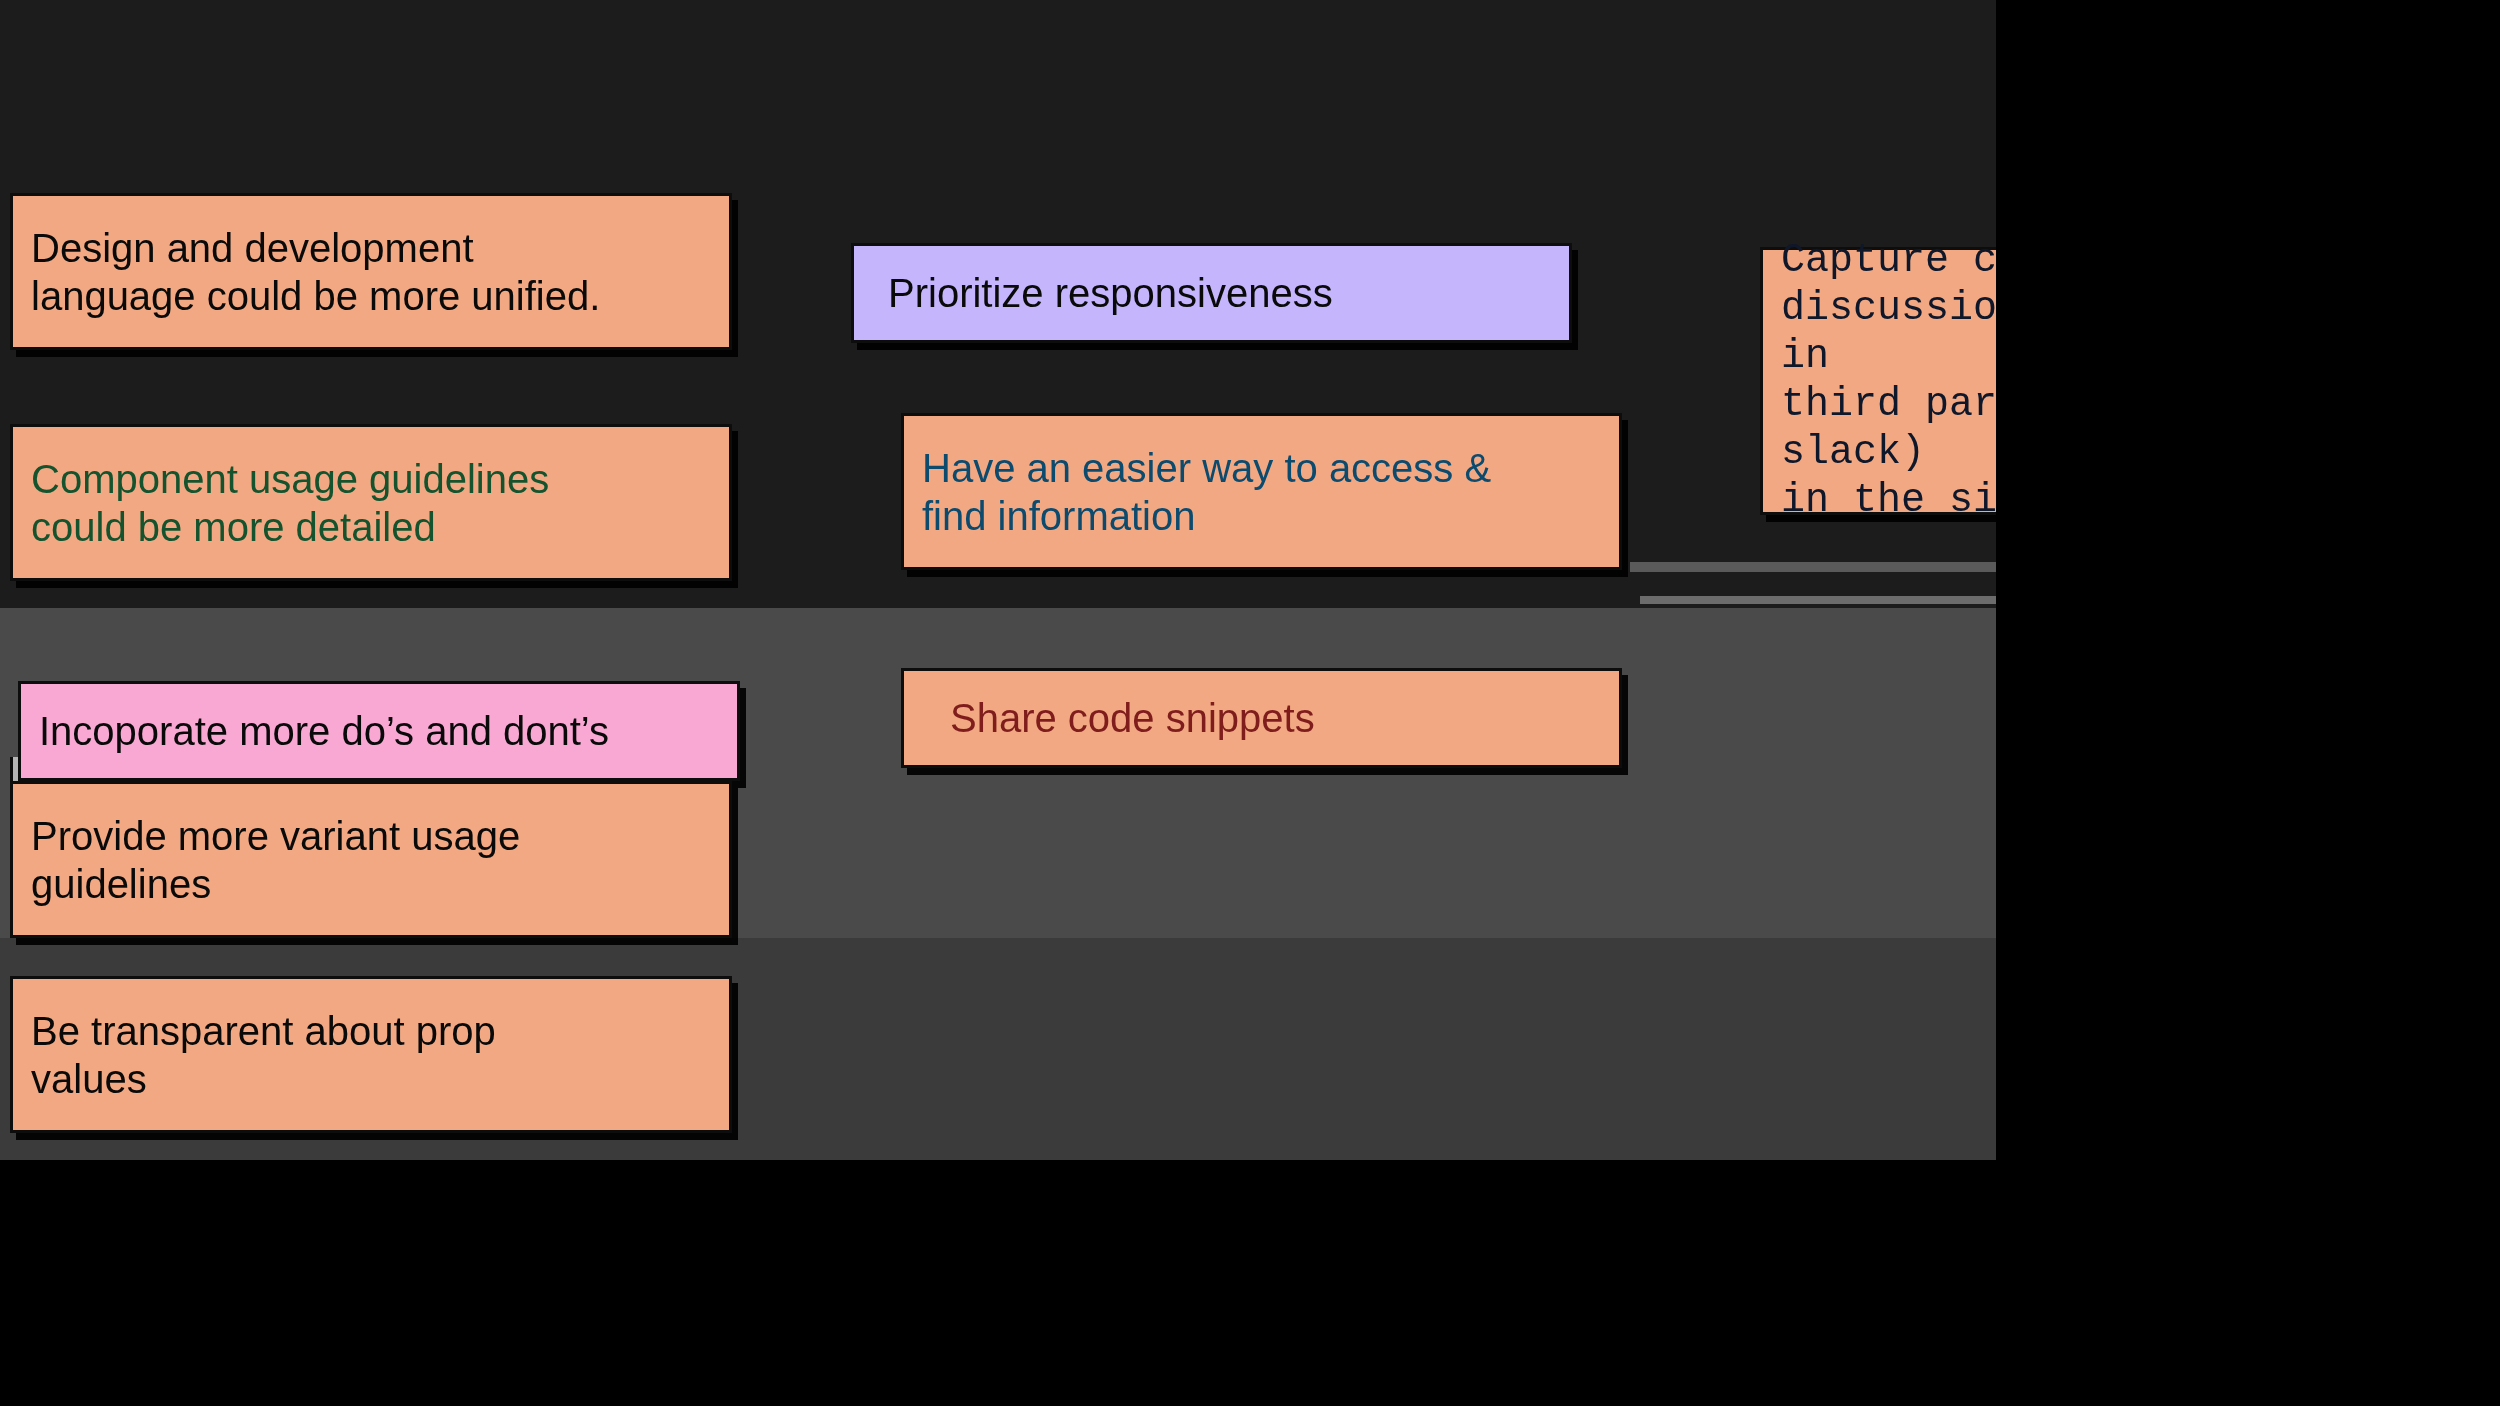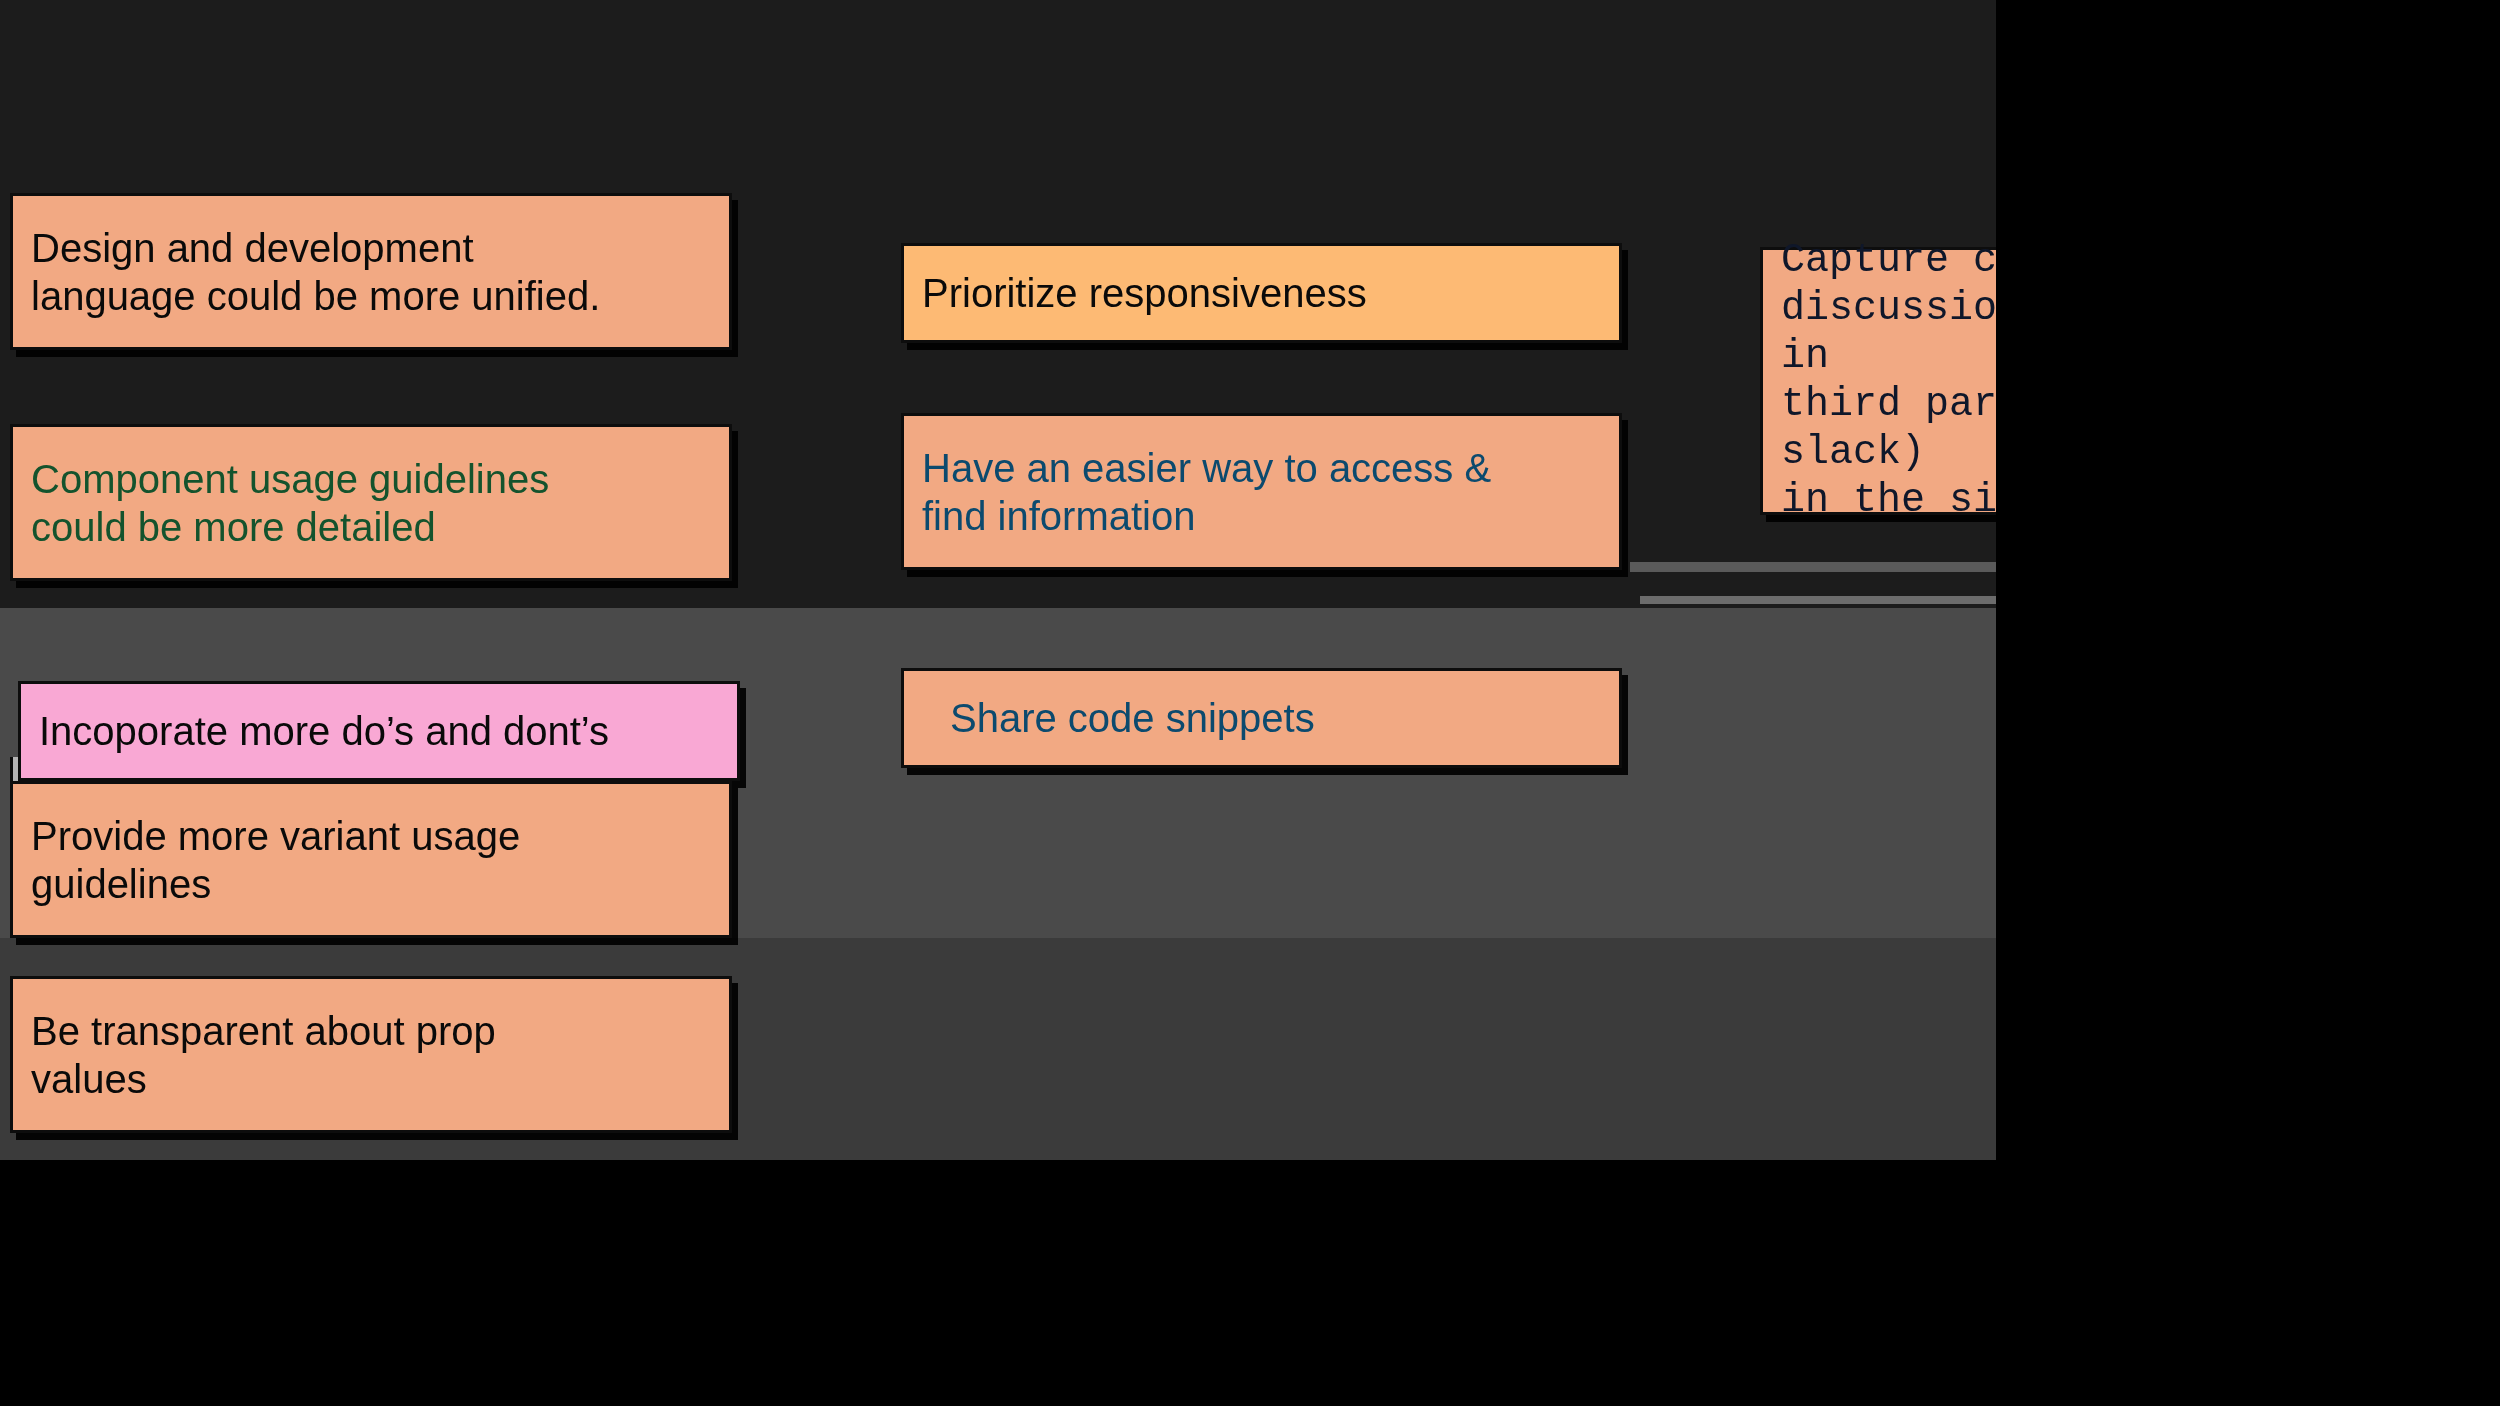--- a/index.html
+++ b/index.html
@@ -112,29 +112,29 @@
   </div>
   <div class="card" id="c-l-3" style="left: 10px; top: 781px; width: 722px; height: 157px; background: rgb(242, 169, 131); border-color: rgb(13, 13, 13);">
     <span class="card-text" style="color: rgb(10, 10, 10);">Provide more variant usage
 guidelines</span>
   </div>
   <div class="card" id="c-l-4" style="left: 10px; top: 976px; width: 722px; height: 157px; background: rgb(242, 169, 131); border-color: rgb(13, 13, 13);">
     <span class="card-text" style="color: rgb(10, 10, 10);">Be transparent about prop
 values</span>
   </div>
 
-  <div class="card" id="c-m-0" style="left: 901px; top: 243px; width: 721px; height: 100px; background: #fdba74; border-color: rgb(13, 13, 13);">
+  <div class="card" id="c-m-0" style="left: 851px; top: 243px; width: 721px; height: 100px; background: #c4b5fd; border-color: rgb(13, 13, 13); padding-left: 16px;">
     <span class="card-text" style="color: rgb(10, 10, 10);">Prioritize responsiveness</span>
   </div>
   <div class="card" id="c-m-1" style="left: 901px; top: 413px; width: 721px; height: 157px; background: rgb(242, 169, 131); border-color: rgb(13, 13, 13);">
     <span class="card-text" style="color: #0c4a6e;">Have an easier way to access &amp;
 find information</span>
   </div>
   <div class="card" id="c-m-2" style="left: 901px; top: 668px; width: 721px; height: 100px; background: rgb(242, 169, 131); border-color: rgb(13, 13, 13);">
-    <span class="card-text" style="color: #0c4a6e; padding-left: 46px;">Share code snippets</span>
+    <span class="card-text" style="color: #7f1d1d; padding-left: 46px;">Share code snippets</span>
   </div>
 
   <div class="card" id="c-r-0" style="left: 1760px; top: 247px; width: 615px; height: 268px; background: rgb(242, 169, 131); border-color: rgb(13, 13, 13);">
     <span class="card-text" style="color: #0f172a; font-family: Liberation Mono, monospace;">Capture component usage
 discussions that occurs in
 third party apps (i.e. slack)
 in the site.</span>
   </div>
 
 </div>

